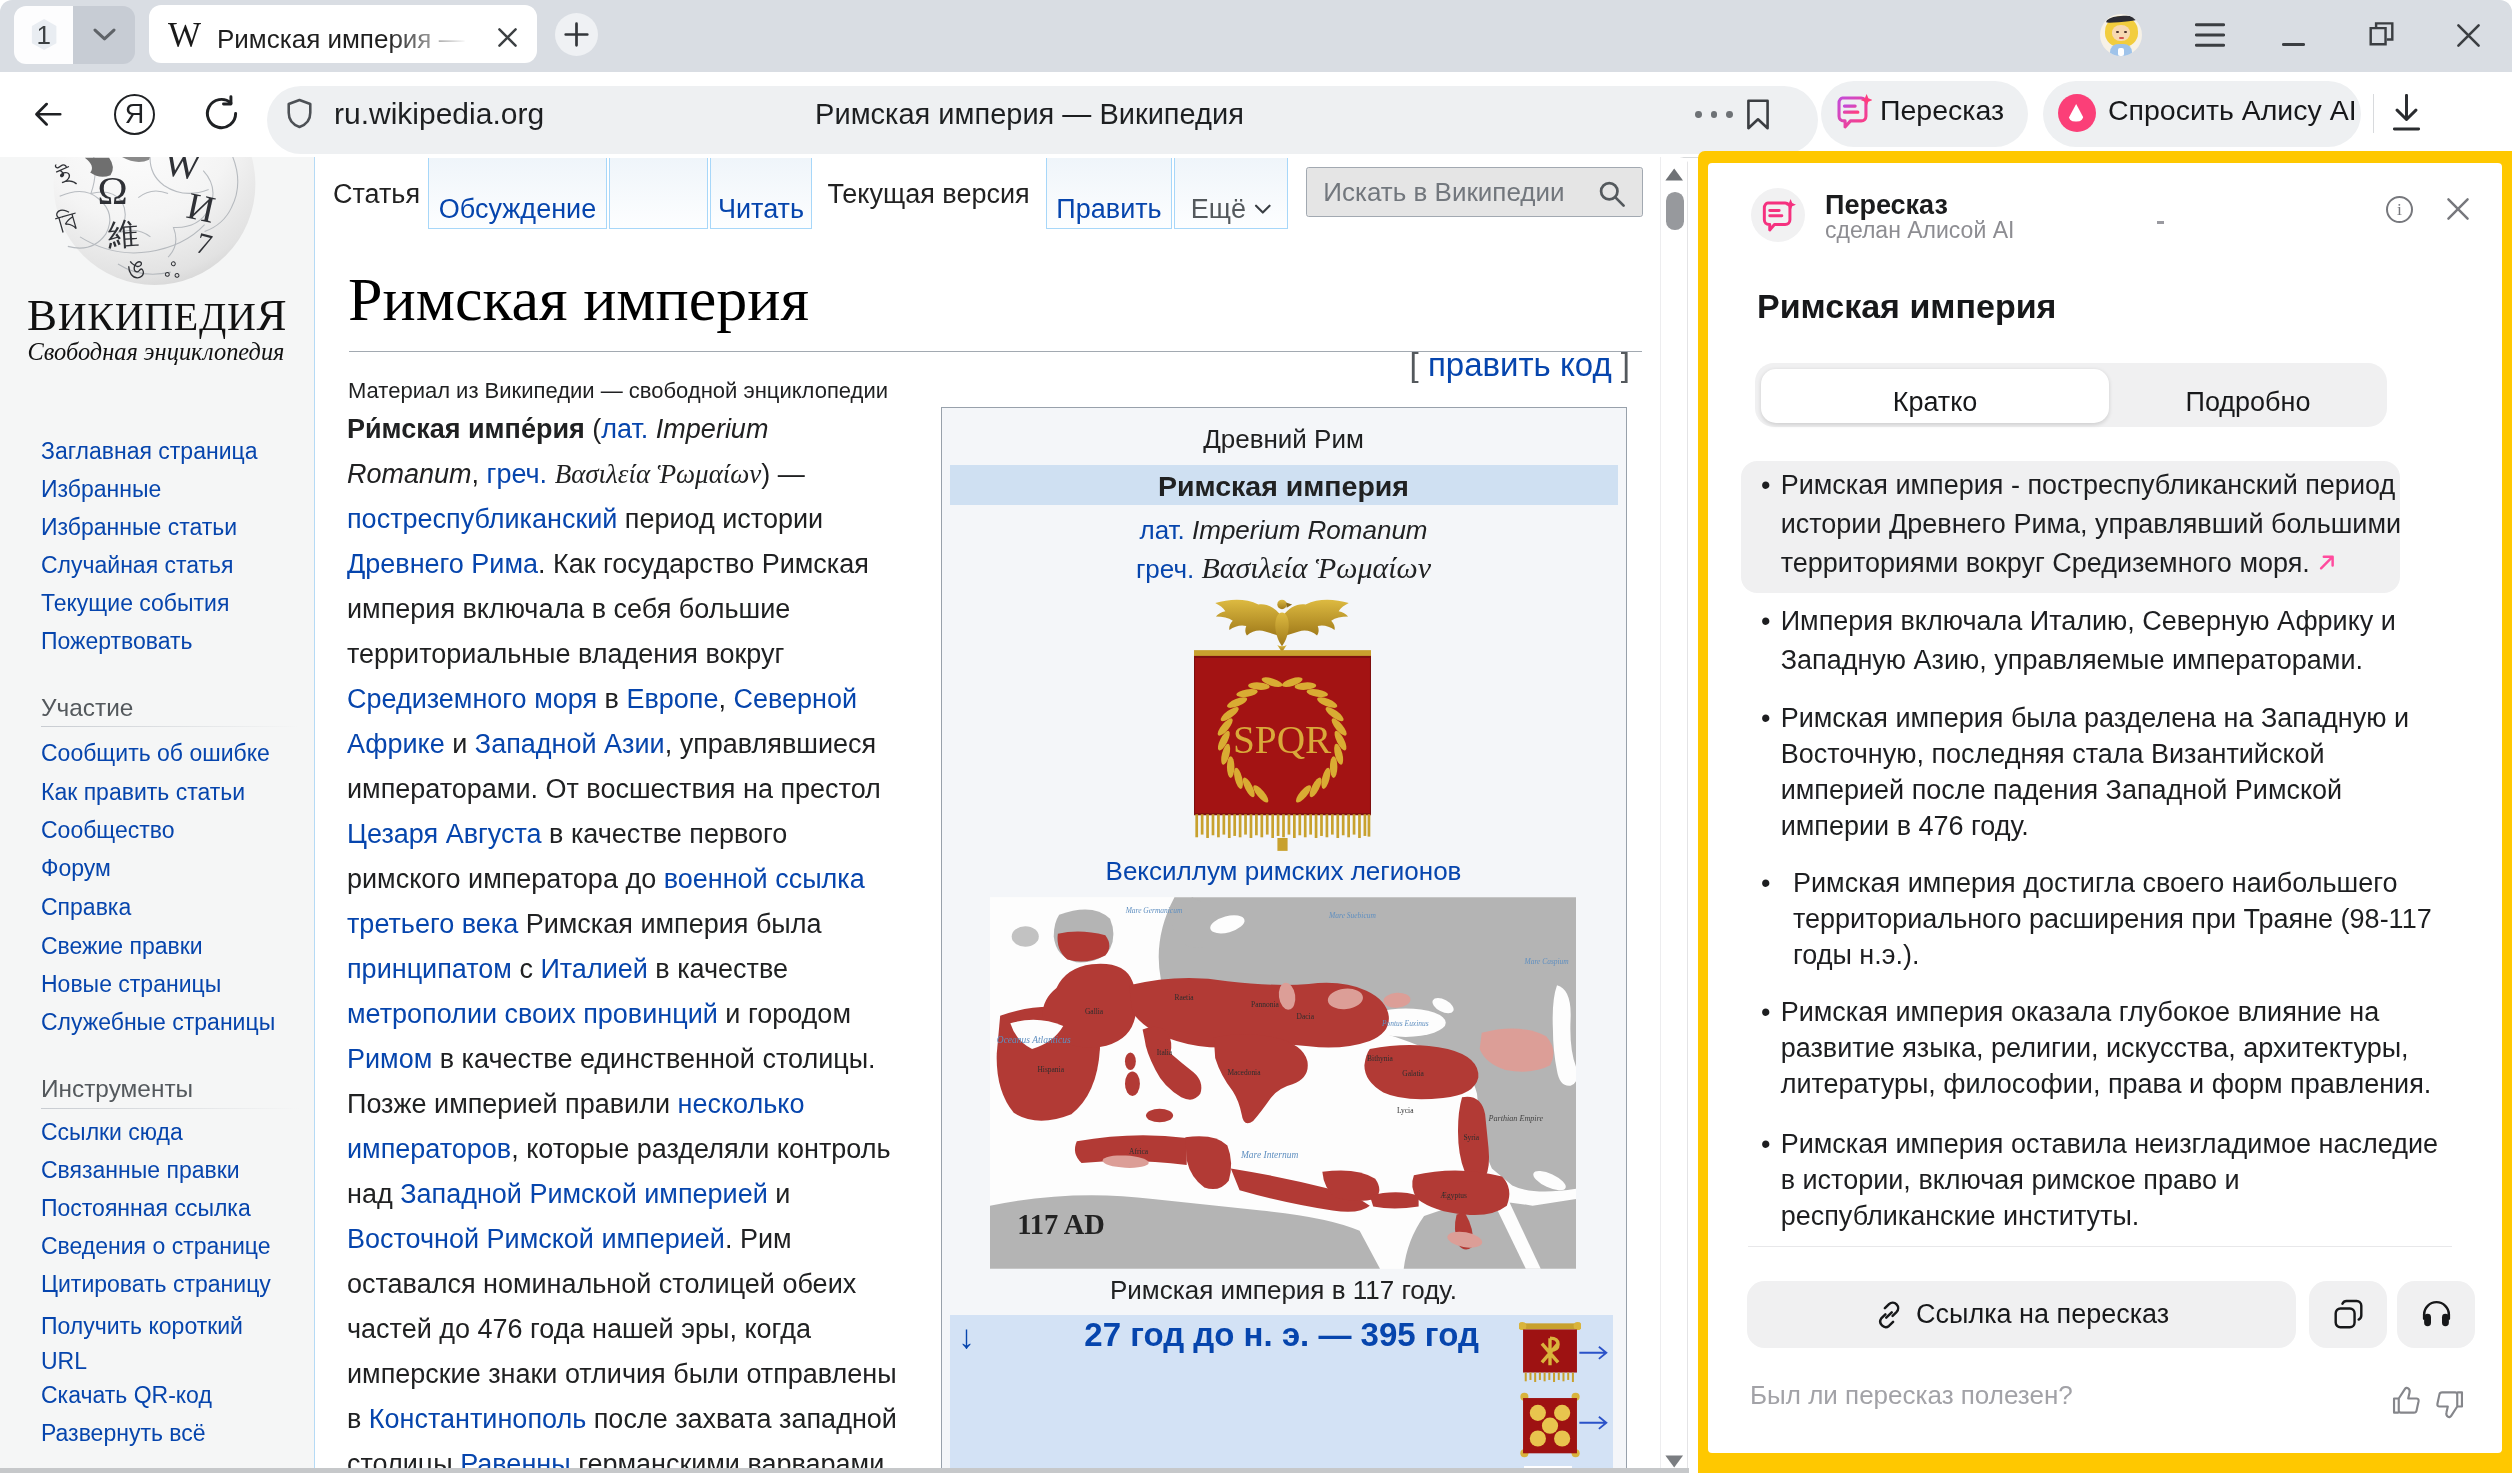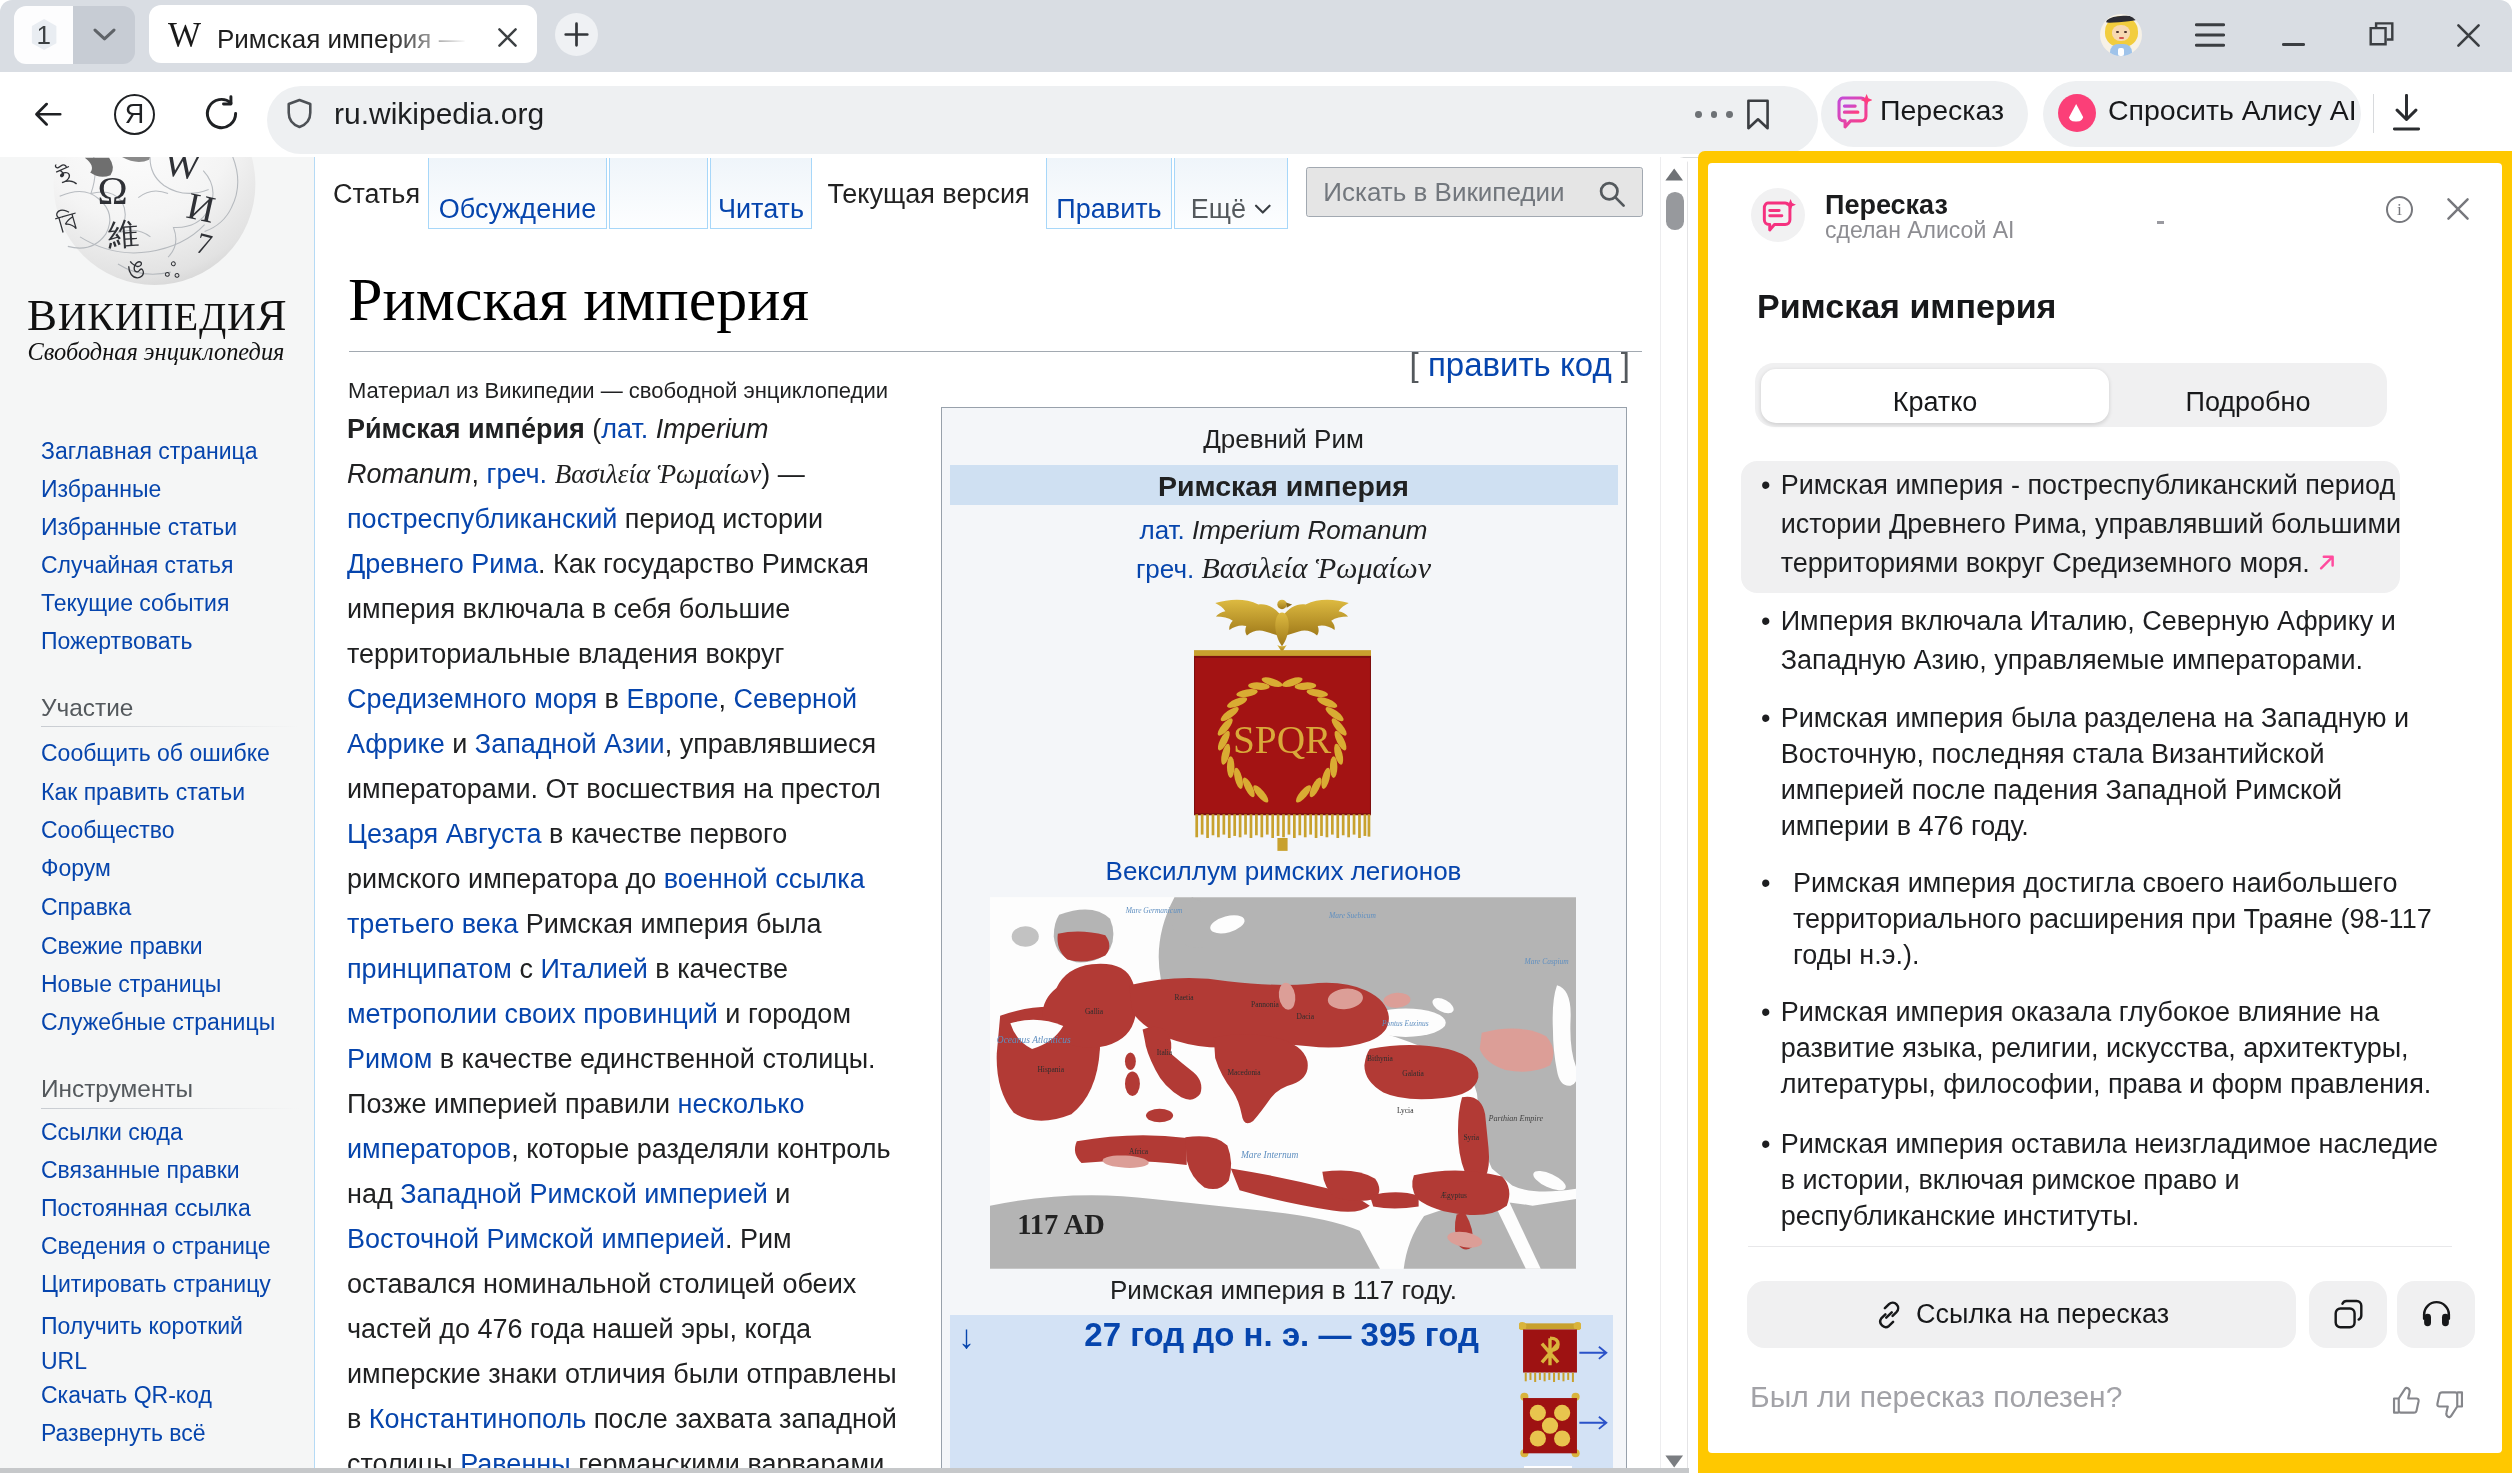--- a/index.html
+++ b/index.html
@@ -89,20 +89,21 @@
   <div class="abs ctr" style="left:114px;top:94px;width:41px;height:41px;border-radius:50%;border:2.4px solid #1f2124;font-size:27px;color:#1f2124">Я</div>
   <svg class="abs" style="left:202px;top:94px" width="39" height="39" viewBox="0 0 58 58">
       <path d="M50 29 a21 21 0 1 1 -7 -15.6" stroke="#1f2124" stroke-width="4.4" fill="none" stroke-linecap="round"></path>
       <path d="M43 4 v11 h-11" stroke="#1f2124" stroke-width="4.4" fill="none" stroke-linecap="round" stroke-linejoin="round"></path>
     </svg>
   <div id="urlpill" class="abs"></div>
   <svg class="abs" style="left:286px;top:98px" width="27" height="31" viewBox="0 0 40 46">
       <path d="M20 3 L36 9 V22 C36 33 29 40 20 43 C11 40 4 33 4 22 V9 Z" fill="none" stroke="#4d5156" stroke-width="3.8" stroke-linejoin="round"></path>
     </svg>
   <div class="abs" style="left:334px;top:97px;font-size:30px;color:#1d1f21">ru.wikipedia.org</div>
+  <div class="abs" style="left:634px;top:98px;width:791px;text-align:center;font-size:29px;color:#1d1f21">Римская империя — Википедия</div>
   <div class="abs" style="left:1695px;top:111px;width:38px;height:6.8px;display:flex;justify-content:space-between">
       <i style="width:6.8px;height:6.8px;border-radius:50%;background:#6e7276"></i>
       <i style="width:6.8px;height:6.8px;border-radius:50%;background:#6e7276"></i>
       <i style="width:6.8px;height:6.8px;border-radius:50%;background:#6e7276"></i>
     </div>
   <svg class="abs" style="left:1745px;top:98px" width="26" height="33" viewBox="0 0 38 48">
       <path d="M5 4 H33 V44 L19 31 L5 44 Z" fill="none" stroke="#3b3e42" stroke-width="3.8" stroke-linejoin="round"></path>
     </svg>
 <div class="abs pill" style="left:1821px;top:81px;width:207px;height:66px"></div>
 <svg class="abs" style="left:1837px;top:94px" width="35" height="39" viewBox="0 0 52 58">
@@ -517,21 +518,21 @@
           <path d="M14 7 a7 7 0 0 1 7 -4 h14 a7 7 0 0 1 7 7 v14 a7 7 0 0 1 -4 6.5" fill="none" stroke="#17181a" stroke-width="3.6" stroke-linecap="round"></path>
         </svg>
       </div>
  <div class="abs ctr" style="left:689px;top:1118px;width:78px;height:67px;border-radius:17.6px;background:#f0f0f1">
   <svg width="33" height="33" viewBox="0 0 48 48">
           <path d="M6 30 v-6 a18 18 0 0 1 36 0 v6" fill="none" stroke="#17181a" stroke-width="3.6" stroke-linecap="round"></path>
           <path d="M6 28 a5 5 0 0 1 10 0 v8 a5 5 0 0 1 -10 0 z" fill="#17181a"></path>
           <path d="M42 28 a5 5 0 0 0 -10 0 v8 a5 5 0 0 0 10 0 z" fill="#17181a"></path>
         </svg>
       </div>
- <div class="abs" style="left:42px;top:1217px;font-size:30px;color:#a2a2a7">Был ли пересказ полезен?</div>
+ <div class="abs" style="left:42px;top:1217px;font-size:26px;color:#a2a2a7">Был ли пересказ полезен?</div>
  <svg class="abs" style="left:682px;top:1222px" width="31" height="31" viewBox="0 0 46 46">
         <path d="M13 20 L22 6 q2 -3 5 -1 q3 2 2 6 l-2 9 h12 q4 0 3.4 4 l-3 14 q-0.6 3 -4 3 H16 q-3 0 -3 -3 z M13 20 H6 v21 h7" fill="none" stroke="#85868b" stroke-width="3.2" stroke-linejoin="round"></path>
       </svg>
  <svg class="abs" style="left:727px;top:1226px" width="31" height="31" viewBox="0 0 46 46">
         <g transform="rotate(180 23 23)">
           <path d="M13 20 L22 6 q2 -3 5 -1 q3 2 2 6 l-2 9 h12 q4 0 3.4 4 l-3 14 q-0.6 3 -4 3 H16 q-3 0 -3 -3 z M13 20 H6 v21 h7" fill="none" stroke="#85868b" stroke-width="3.2" stroke-linejoin="round"></path>
         </g>
       </svg>
 </div>
 </div>

